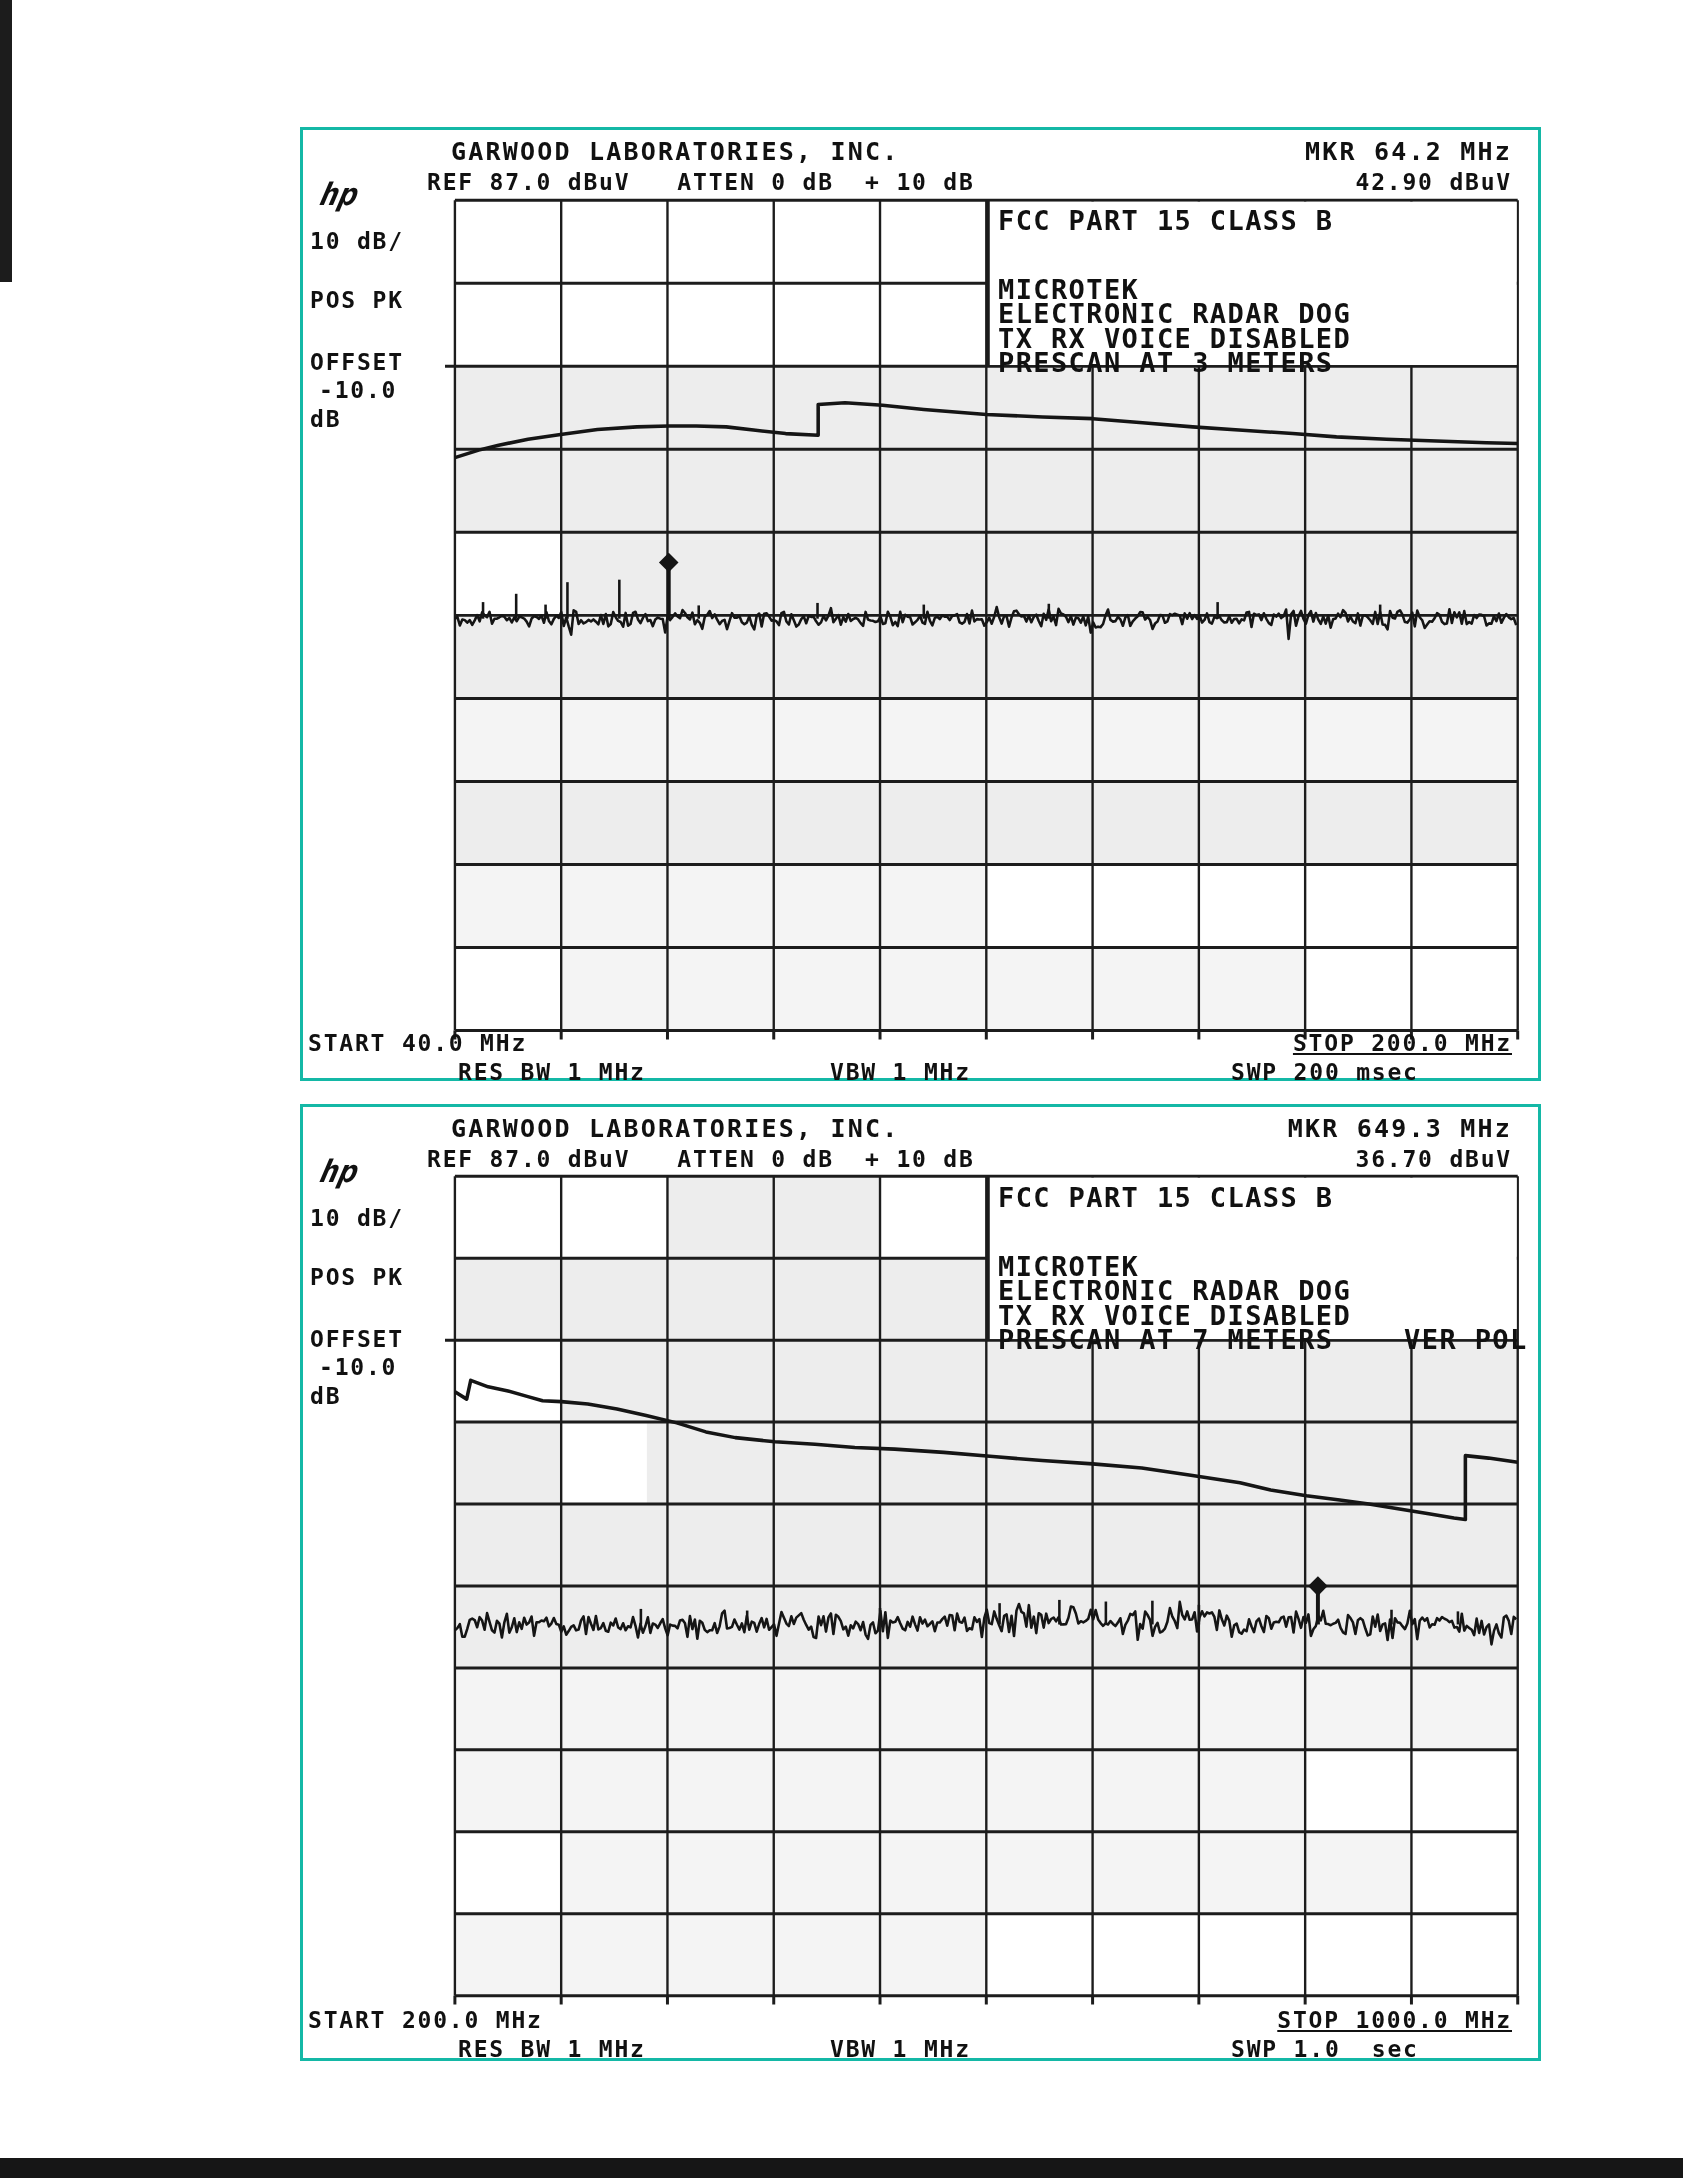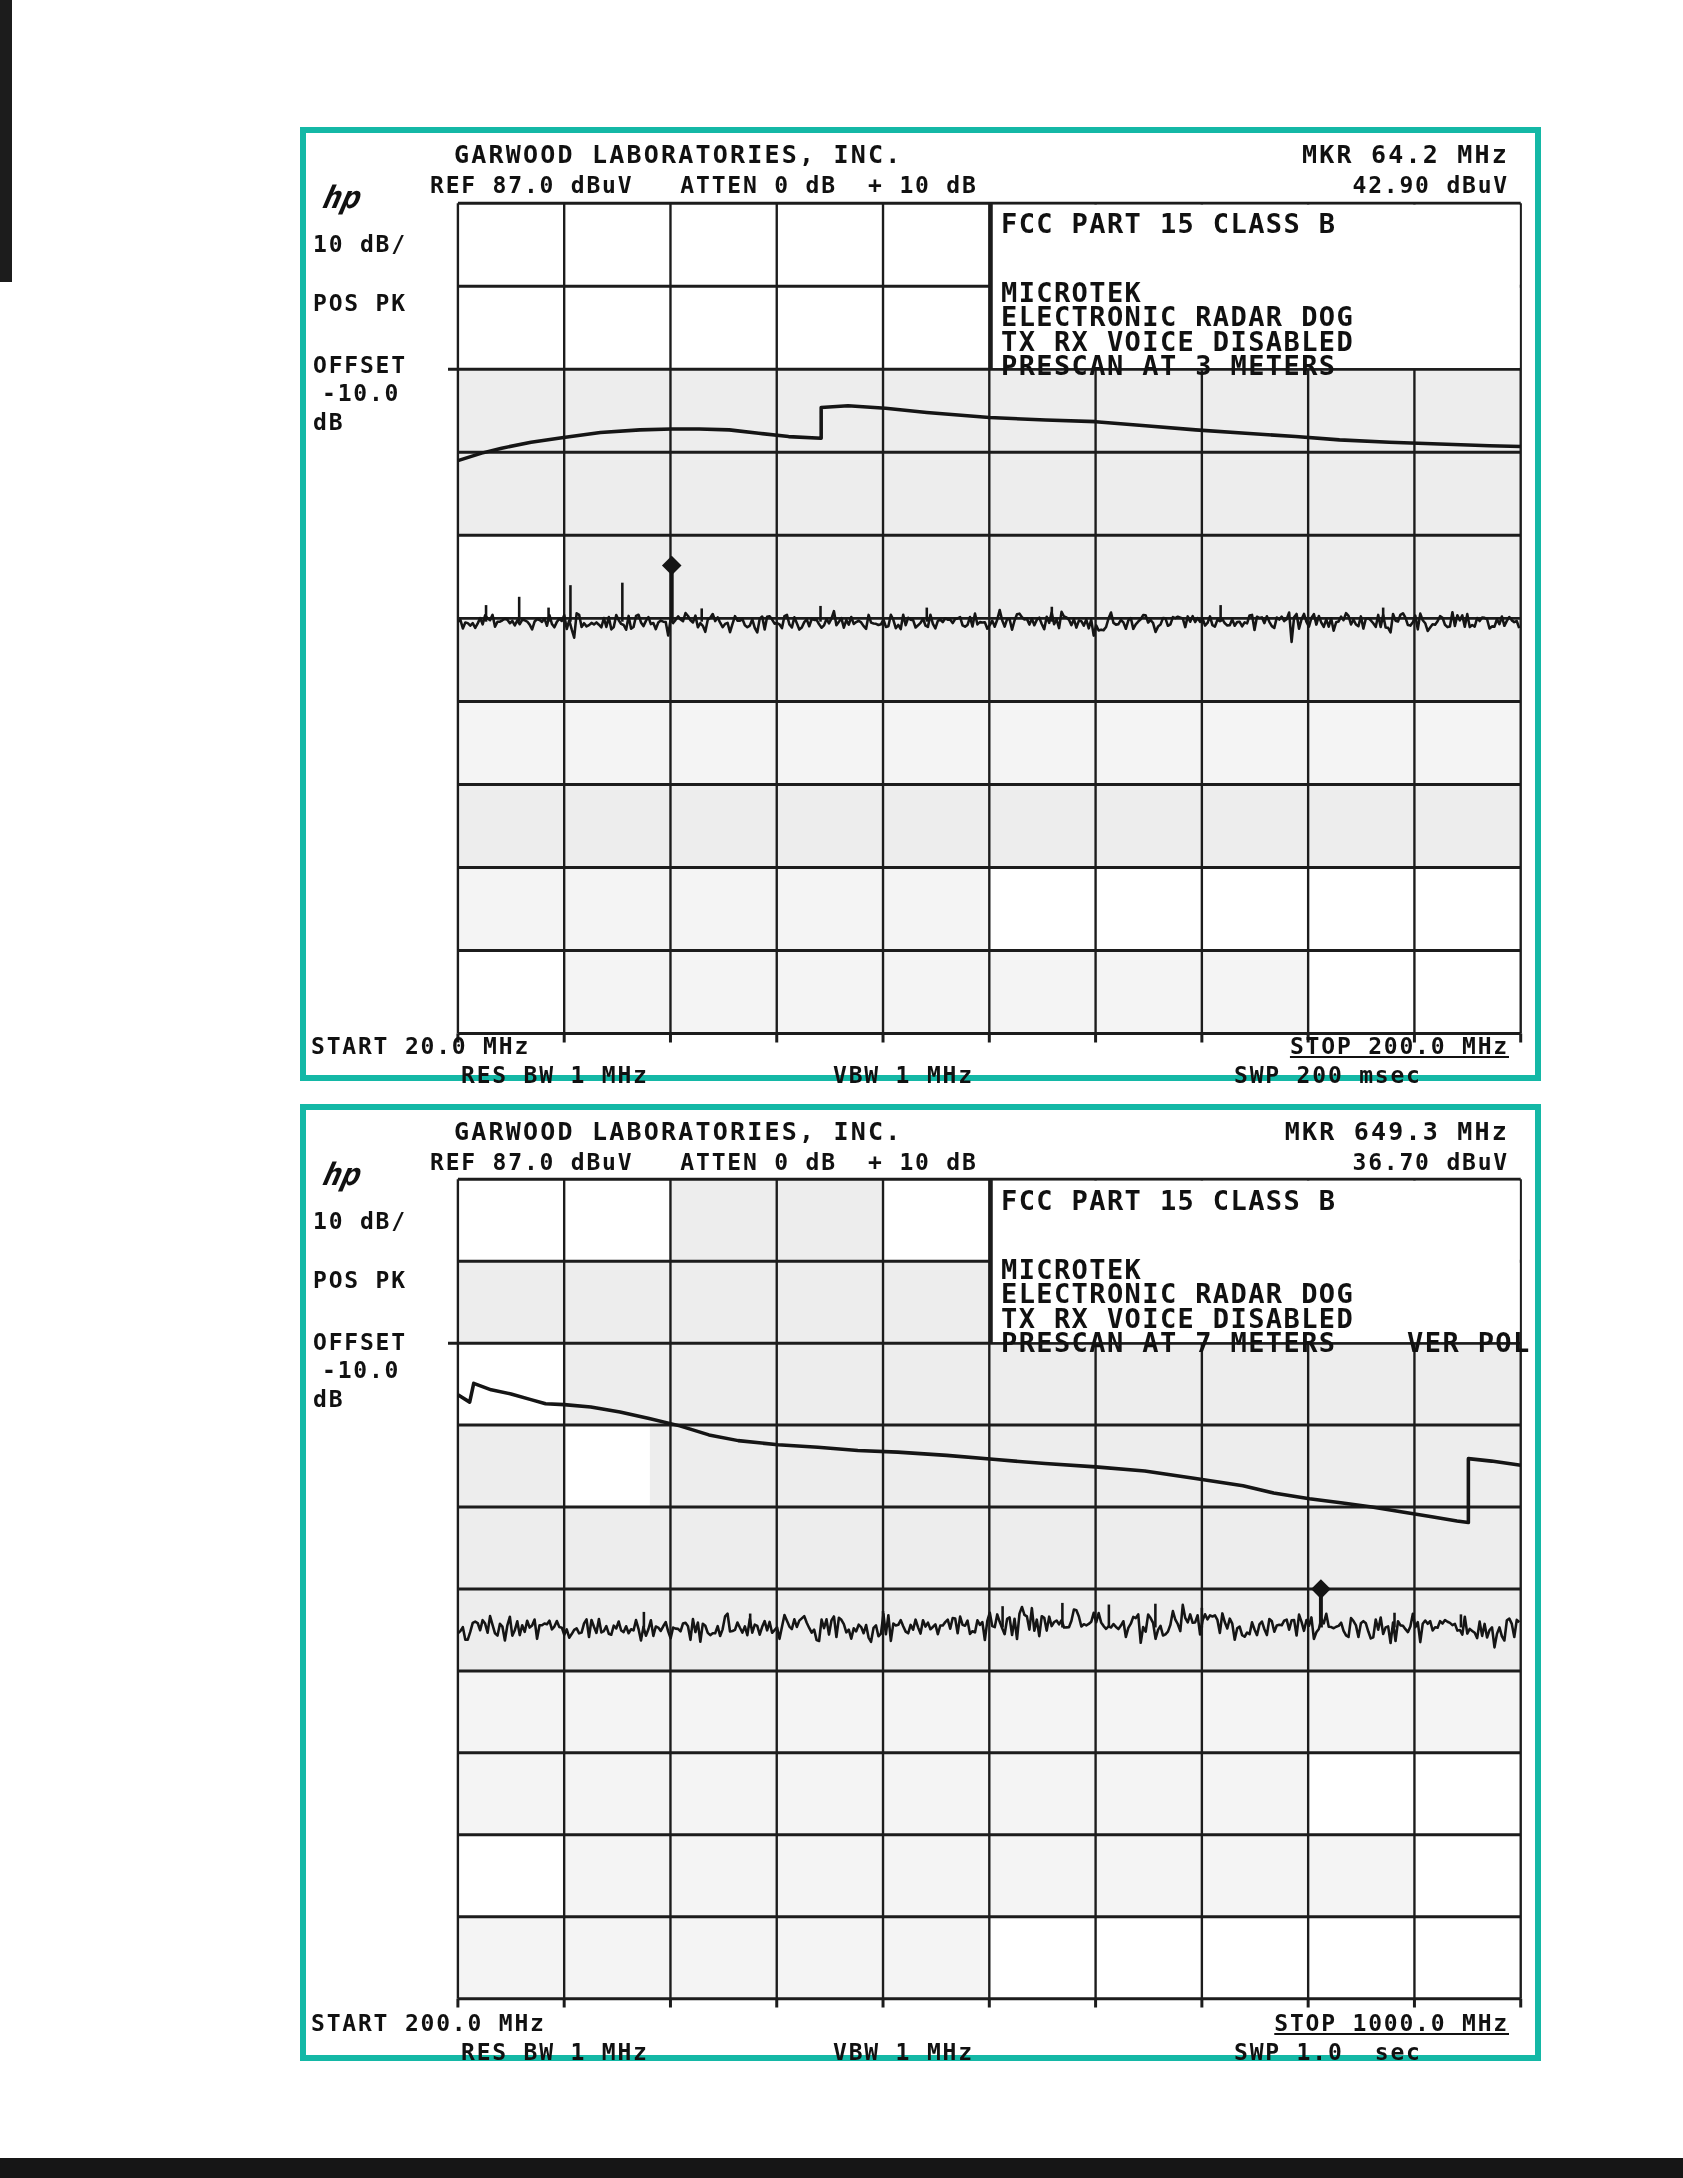--- a/index.html
+++ b/index.html
@@ -1,20 +1,20 @@
 <!DOCTYPE html>
 <html><head>
 <meta charset="utf-8">
 <style>
   html,body{margin:0;padding:0;background:#888;}
   .page{position:relative;width:1683px;height:2178px;background:#ffffff;overflow:hidden;
         font-family:"DejaVu Sans Mono",monospace;font-weight:bold;color:#111;}
   .scan-strip-left{position:absolute;left:0;top:0;width:12px;height:282px;background:#1c1c1c;}
   .scan-bar-bottom{position:absolute;left:0;top:2158px;width:1683px;height:20px;background:#161616;}
-  .chart-box{position:absolute;left:300px;width:1241px;border:6px solid #14b8a6;box-sizing:border-box;background:transparent;padding-left:9px;}
+  .chart-box{position:absolute;left:300px;width:1241px;border:3px solid #14b8a6;box-sizing:border-box;background:transparent;padding-left:9px;}
   #chart0{top:127px;height:954px;}
   #chart1{top:1104px;height:957px;}
   .plot-svg{position:absolute;left:0;top:0;}
   .t{position:absolute;white-space:pre;line-height:1.05;}
   .hdr{font-size:25px;letter-spacing:2.2px;}
   .lbl{font-size:23px;letter-spacing:1.8px;}
   .ann{font-size:27px;letter-spacing:1.4px;}
   .title-row{left:148px;top:9px;}
   .mkr-row{right:26px;top:9px;text-align:right;}
   .ref-row{left:103px;top:40px;margin-left:21px;}
@@ -74,21 +74,21 @@
     <div class="t lbl ll0">10 dB/</div>
     <div class="t lbl ll1">POS PK</div>
     <div class="t lbl ll2">OFFSET</div>
     <div class="t lbl ll3">-10.0</div>
     <div class="t lbl ll4">dB</div>
     <div class="t ann an0">FCC PART 15 CLASS B</div>
     <div class="t ann an1">MICROTEK</div>
     <div class="t ann an2">ELECTRONIC RADAR DOG</div>
     <div class="t ann an3">TX RX VOICE DISABLED</div>
     <div class="t ann an4">PRESCAN AT 3 METERS</div>
-    <div class="t lbl start-lbl">START 20.0 MHz</div>
+    <div class="t lbl start-lbl">START 40.0 MHz</div>
     <div class="t lbl stop-lbl">STOP 200.0 MHz</div>
     <div class="t lbl res-lbl">RES BW 1 MHz</div>
     <div class="t lbl vbw-lbl">VBW 1 MHz</div>
     <div class="t lbl swp-lbl">SWP 200 msec</div>
   </section>
 
   <section class="chart-box" id="chart1">
     <svg class="plot-svg" width="1235" height="951" viewBox="0 0 1247 961">
         <rect x="367" y="70" width="215" height="83" fill="rgba(0,0,0,0.07)"></rect>
         <rect x="153" y="153" width="1074" height="83" fill="rgba(0,0,0,0.07)"></rect>

